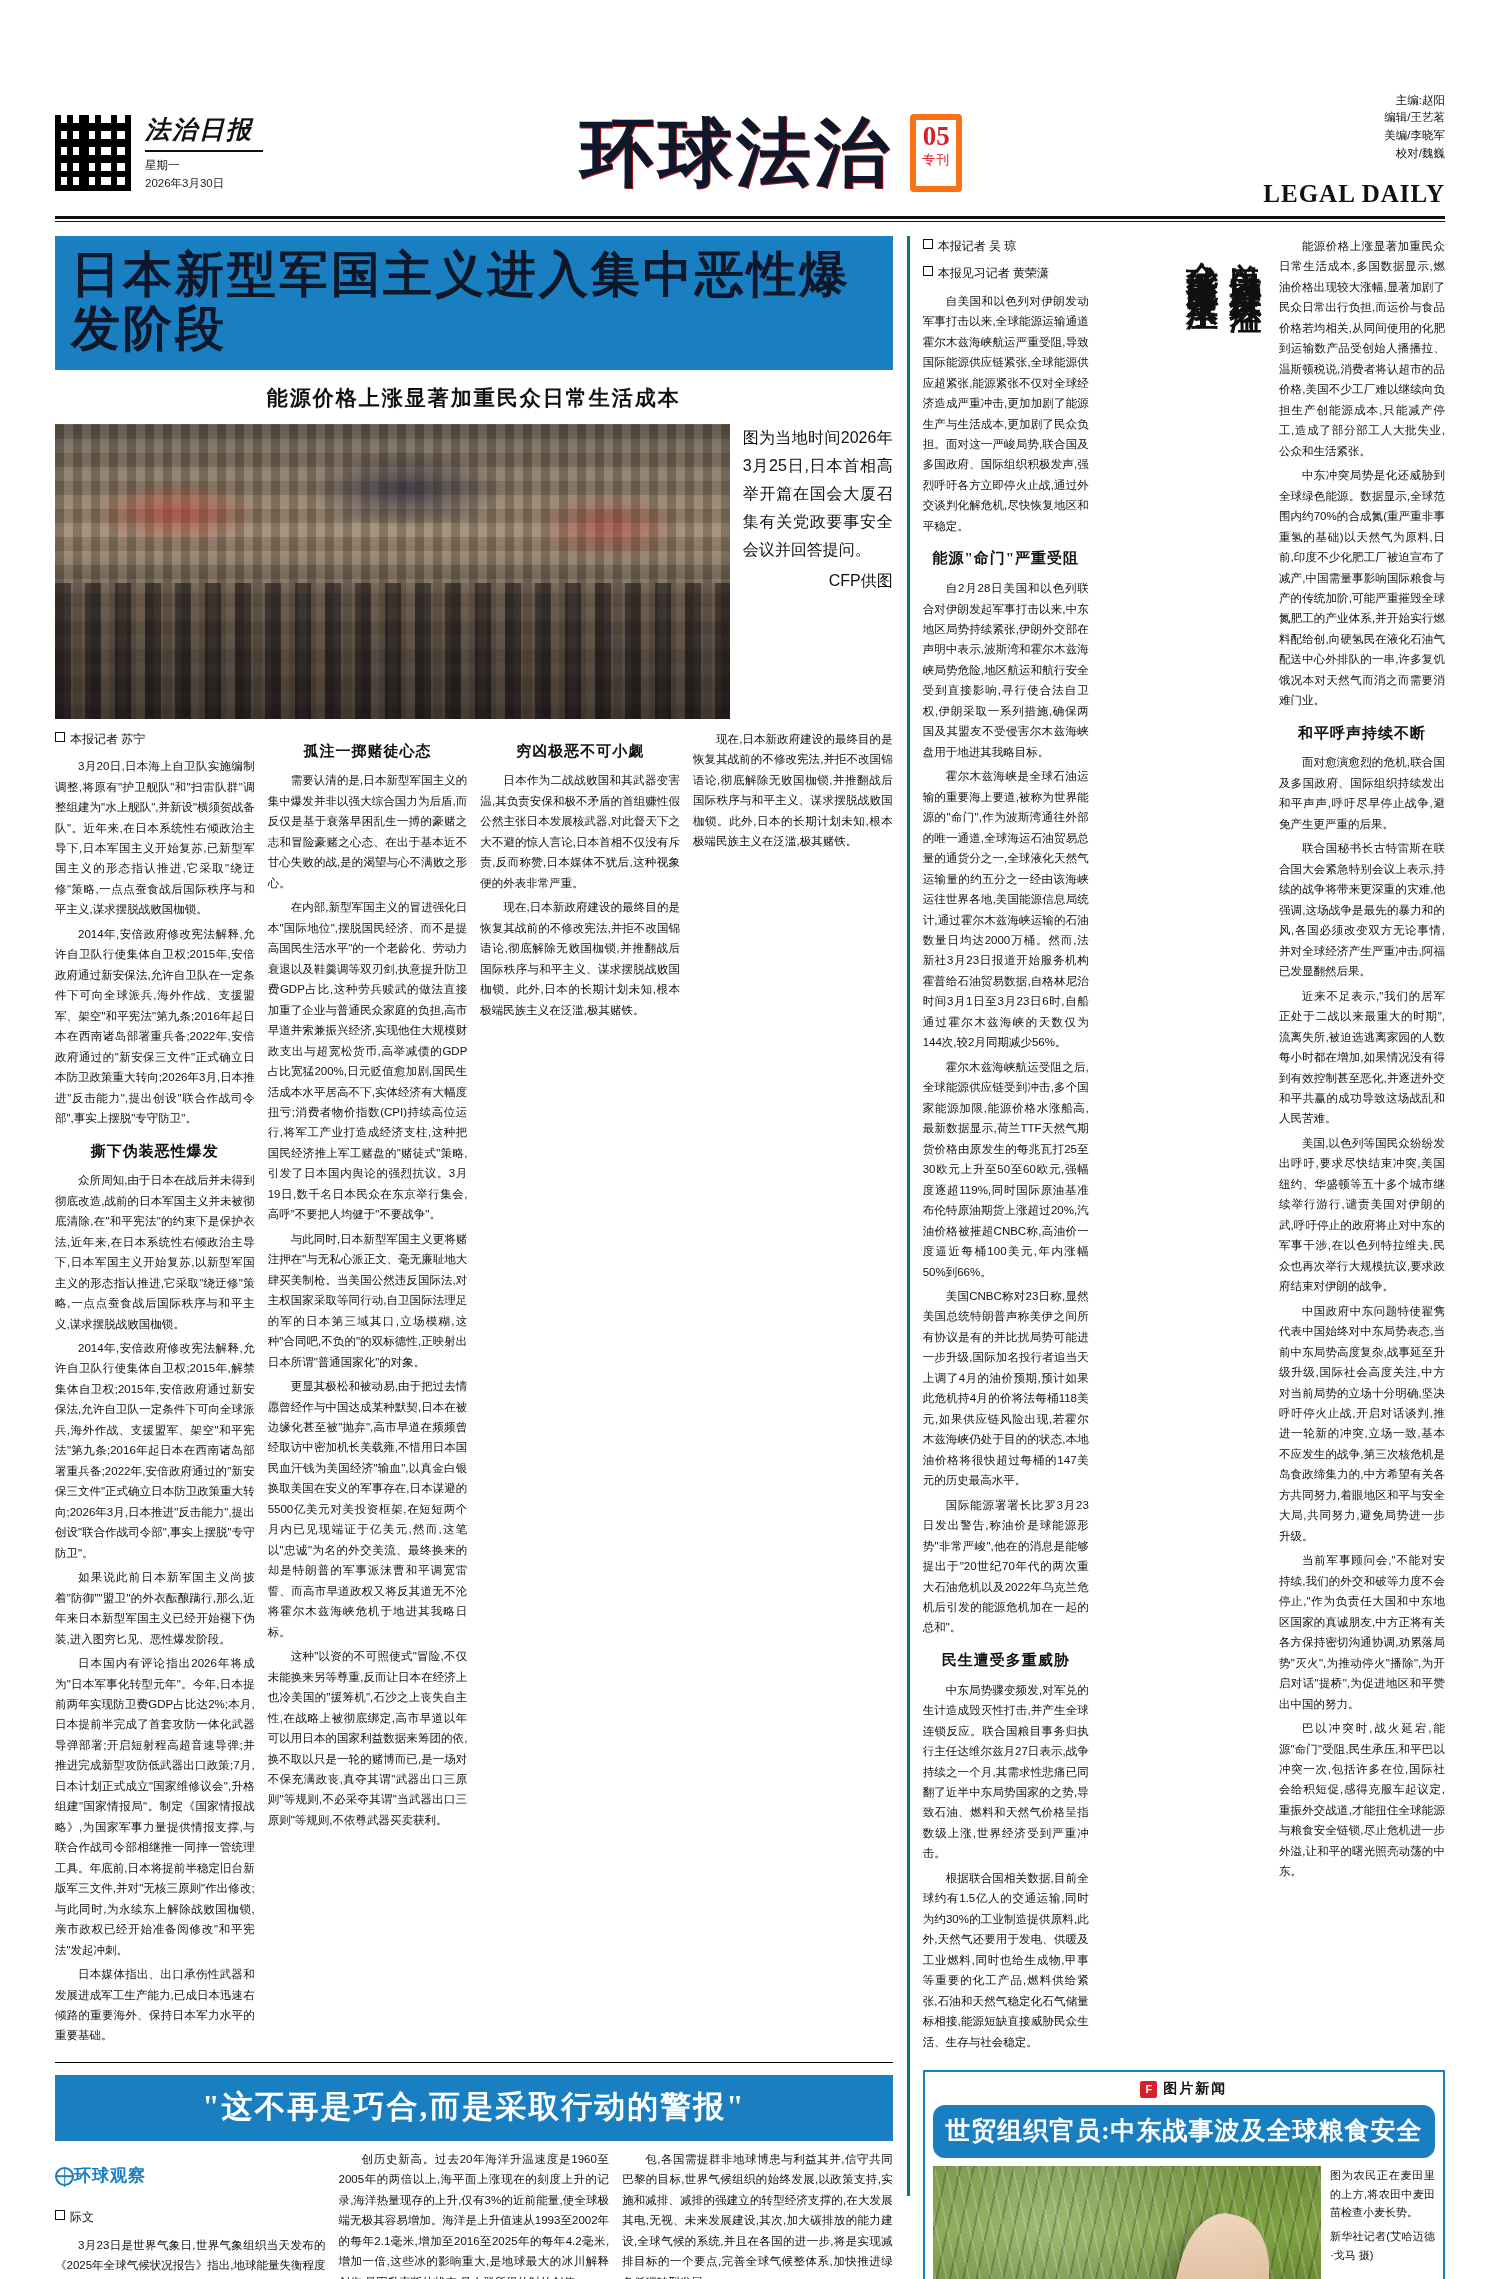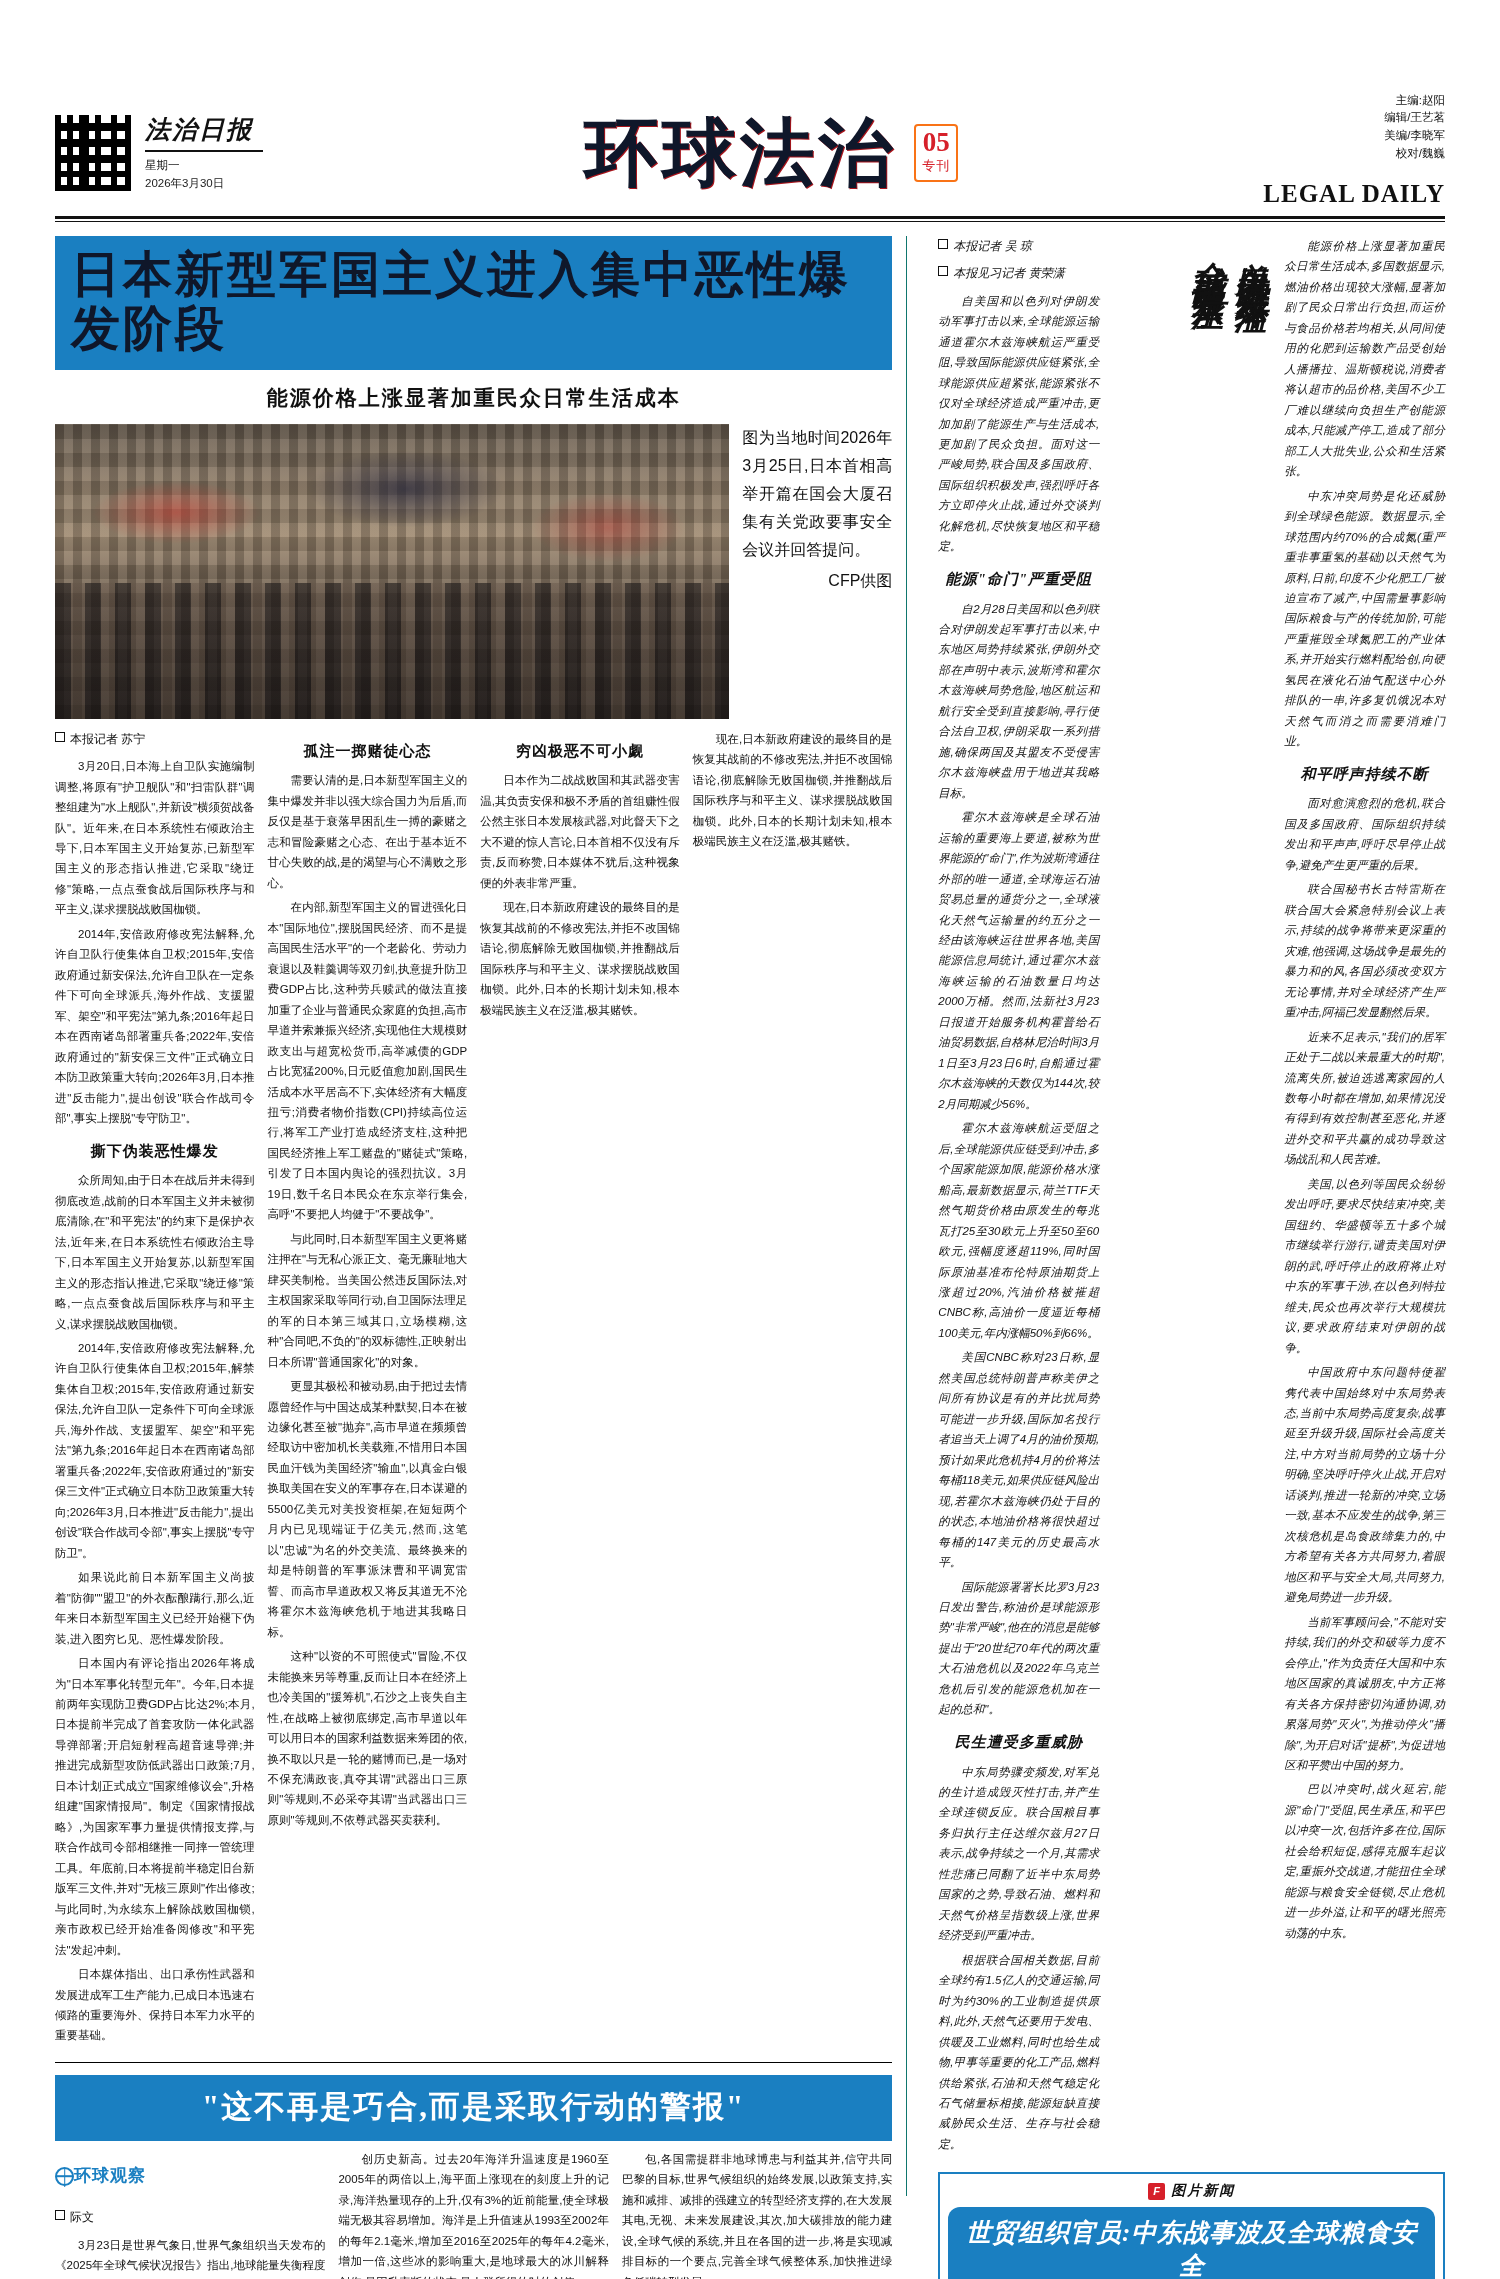--- a/index.html
+++ b/index.html
@@ -58,23 +58,23 @@
   .big-title {
     font-family: Liberation Serif, serif;
     font-weight: bold;
     font-size: 74px;
     color: #0f172a;
     letter-spacing: 4px;
     line-height: 1;
     text-shadow: 1px 1px 0 #a8151c;
   }
   .issue-box {
-    border: 2px solid #f97316;
+    border: 6px solid #f97316;
     color: #d6202a;
-    padding: 3px 6px 8px 6px;
+    padding: 3px 6px 20px 6px;
     text-align: center;
     border-radius: 4px;
     line-height: 1;
   }
   .issue-box .num { font-size: 27px; font-weight: bold; font-family: "Liberation Serif", serif; }
   .issue-box .sub { font-size: 13px; margin-top: 3px; letter-spacing: 1px; }
 
   .staff {
     flex: 0 0 auto;
     text-align: right;
@@ -93,21 +93,21 @@
   .mast-rule { height: 3px; background: #111; margin-top: 6px; }
   .mast-rule2 { height: 1px; background: #111; margin-top: 2px; }
 
   
   .content {
     display: flex;
     margin-top: 14px;
     height: 1960px;
   }
   .col-left { width: 880px; padding-right: 14px; }
-  .col-right { width: 556px; border-left: 1px solid #0f766e; padding-left: 31px; font-style: italic; }
+  .col-right { width: 556px; border-left: 3px solid #0f766e; padding-left: 13px; }
 
   
   .banner {
     background: #1a7fc1;
     color: #0f172a;
     font-family: "Liberation Serif", serif;
     font-weight: bold;
     font-size: 49px;
     letter-spacing: 3px;
     padding: 12px 16px 14px 16px;

